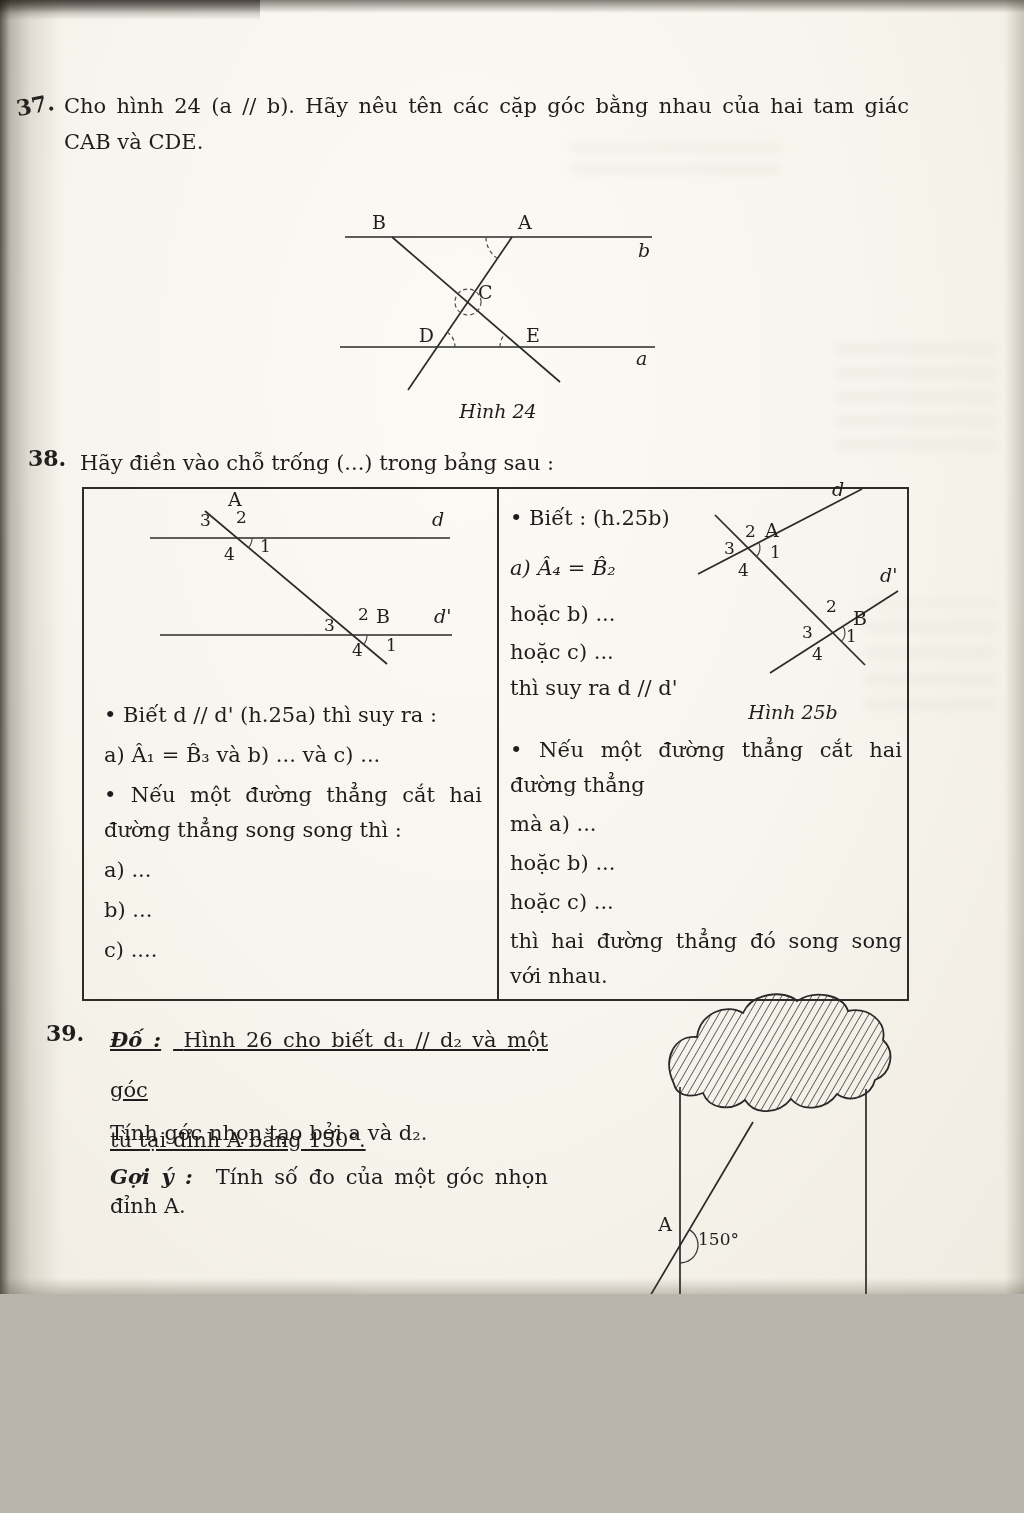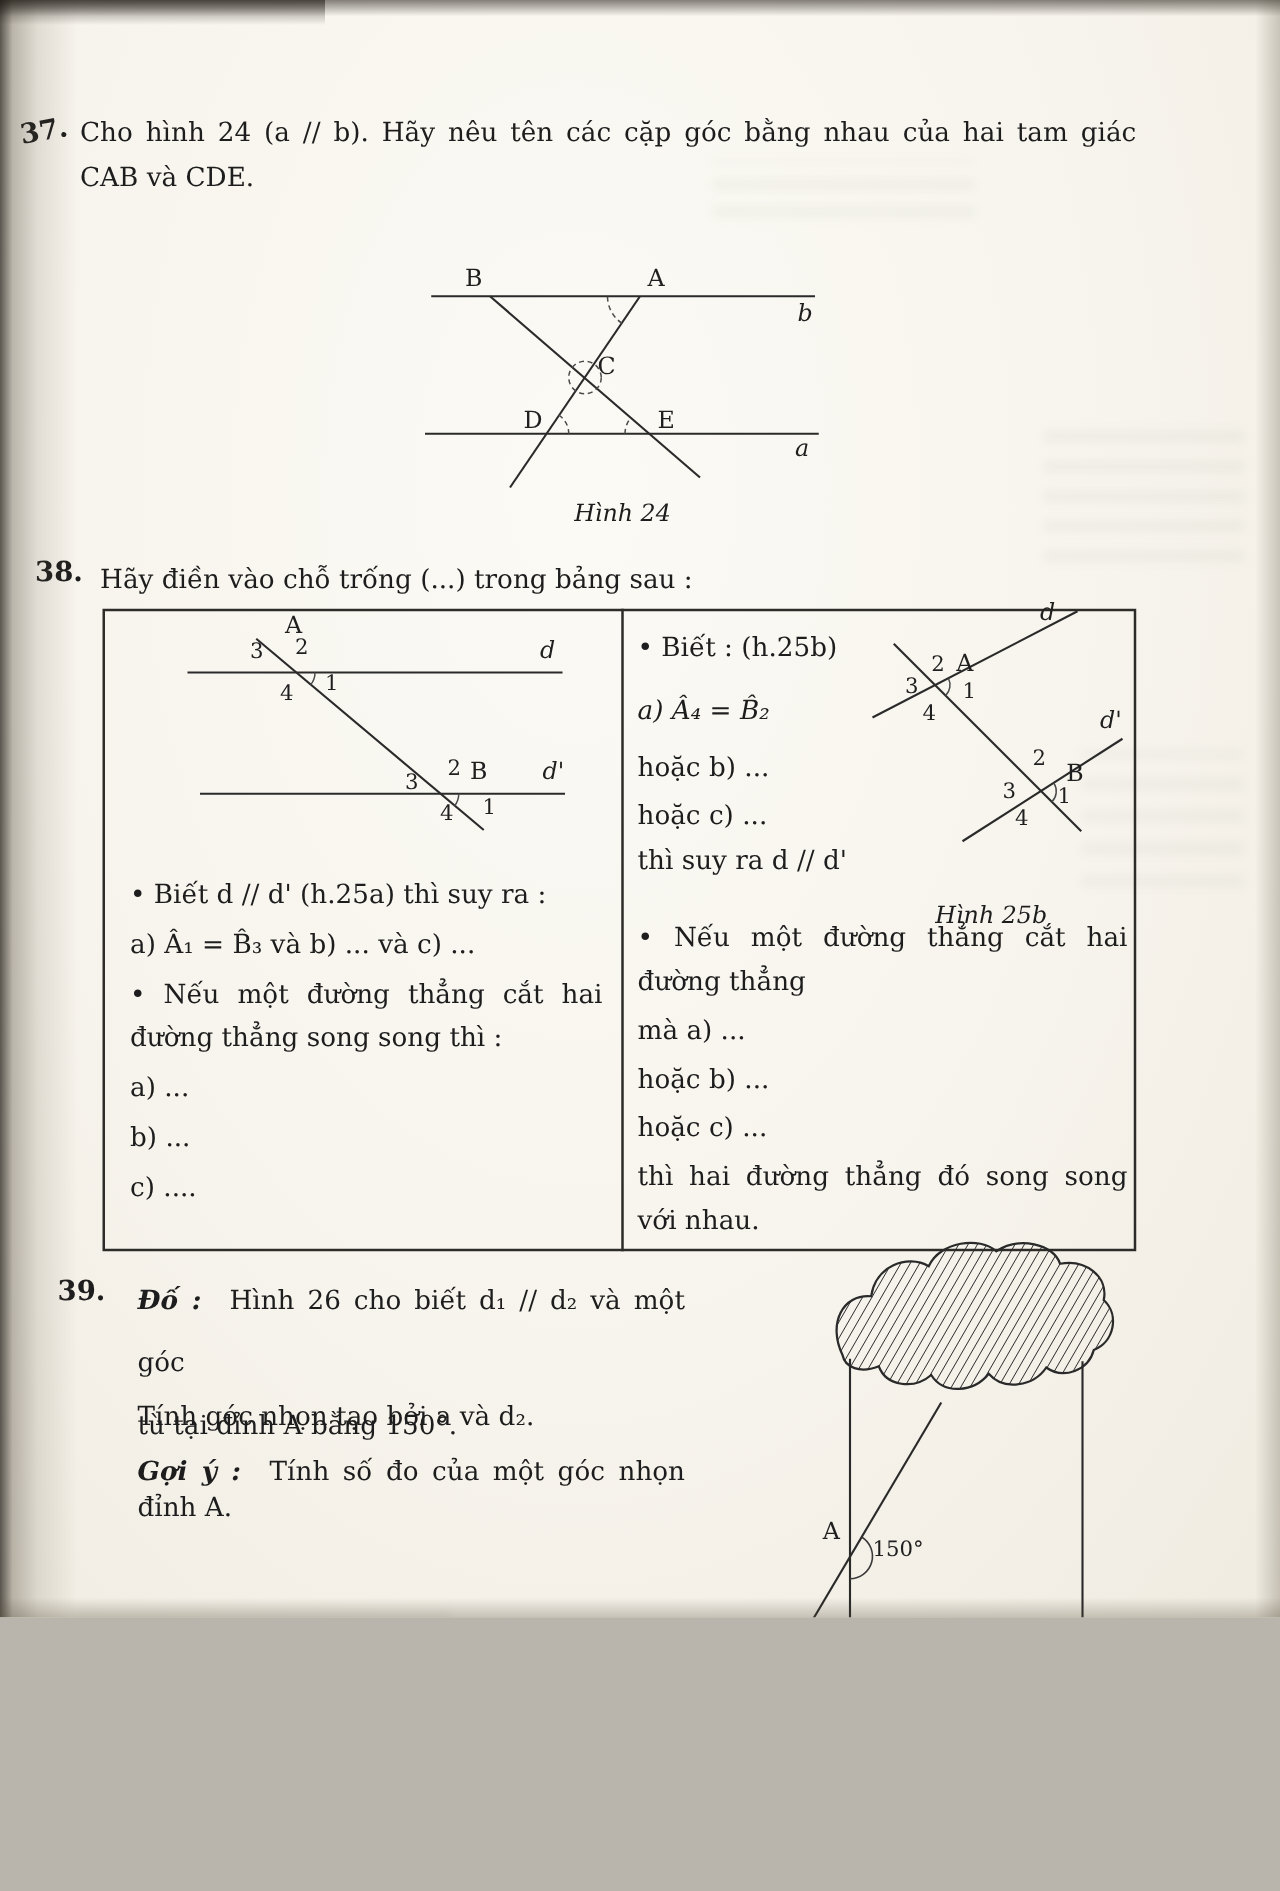--- a/index.html
+++ b/index.html
@@ -139,39 +139,39 @@
     <text x="34" y="74" class="sm">3</text>
     <text x="80" y="78" class="sm">1</text>
     <text x="48" y="96" class="sm">4</text>
     <text x="190" y="102" class="it">d'</text>
     <text x="136" y="132" class="sm">2</text>
     <text x="112" y="158" class="sm">3</text>
     <text x="156" y="162" class="sm">1</text>
     <text x="122" y="180" class="sm">4</text>
     <text x="163" y="145">B</text>
   </svg>
-  <div class="abs cap" style="left:693px;top:701px;width:200px;margin-top:20px;">Hình 25b</div>
+  <div class="abs cap" style="left:693px;top:701px;width:200px;">Hình 25b</div>
 
   <div class="abs txt rcell" style="left:510px;top:733px;width:392px;">
     <p class="just">
       <span class="jl">• Nếu một đường thẳng cắt hai</span>
       <span class="block">đường thẳng</span>
     </p>
     <p>mà a) ...</p>
     <p>hoặc b) ...</p>
     <p>hoặc c) ...</p>
     <p class="just">
       <span class="jl">thì hai đường thẳng đó song song</span>
       <span class="block">với nhau.</span>
     </p>
   </div>
 
   <div class="abs exnum" style="left:46px;top:1020px;">39.</div>
 
-  <div class="abs txt" style="left:110px;top:1015px;width:438px;line-height:50px;">
+  <div class="abs txt" style="left:110px;top:1015px;width:438px;line-height:50px;text-decoration:underline;">
     <span class="jl"><b class="bi">Đố :</b> <span>Hình 26 cho biết d₁ // d₂ và một góc</span></span>
     <span class="block">tù tại đỉnh A bằng 150°.</span>
   </div>
 
   <div class="abs txt" style="left:110px;top:1114px;width:438px;line-height:38px;">Tính góc nhọn tạo bởi a và d₂.</div>
 
   <div class="abs txt" style="left:110px;top:1162px;width:438px;line-height:29px;">
     <span class="jl"><b class="bi">Gợi ý :</b> <span>Tính số đo của một góc nhọn</span></span>
     <span class="block">đỉnh A.</span>
   </div>

